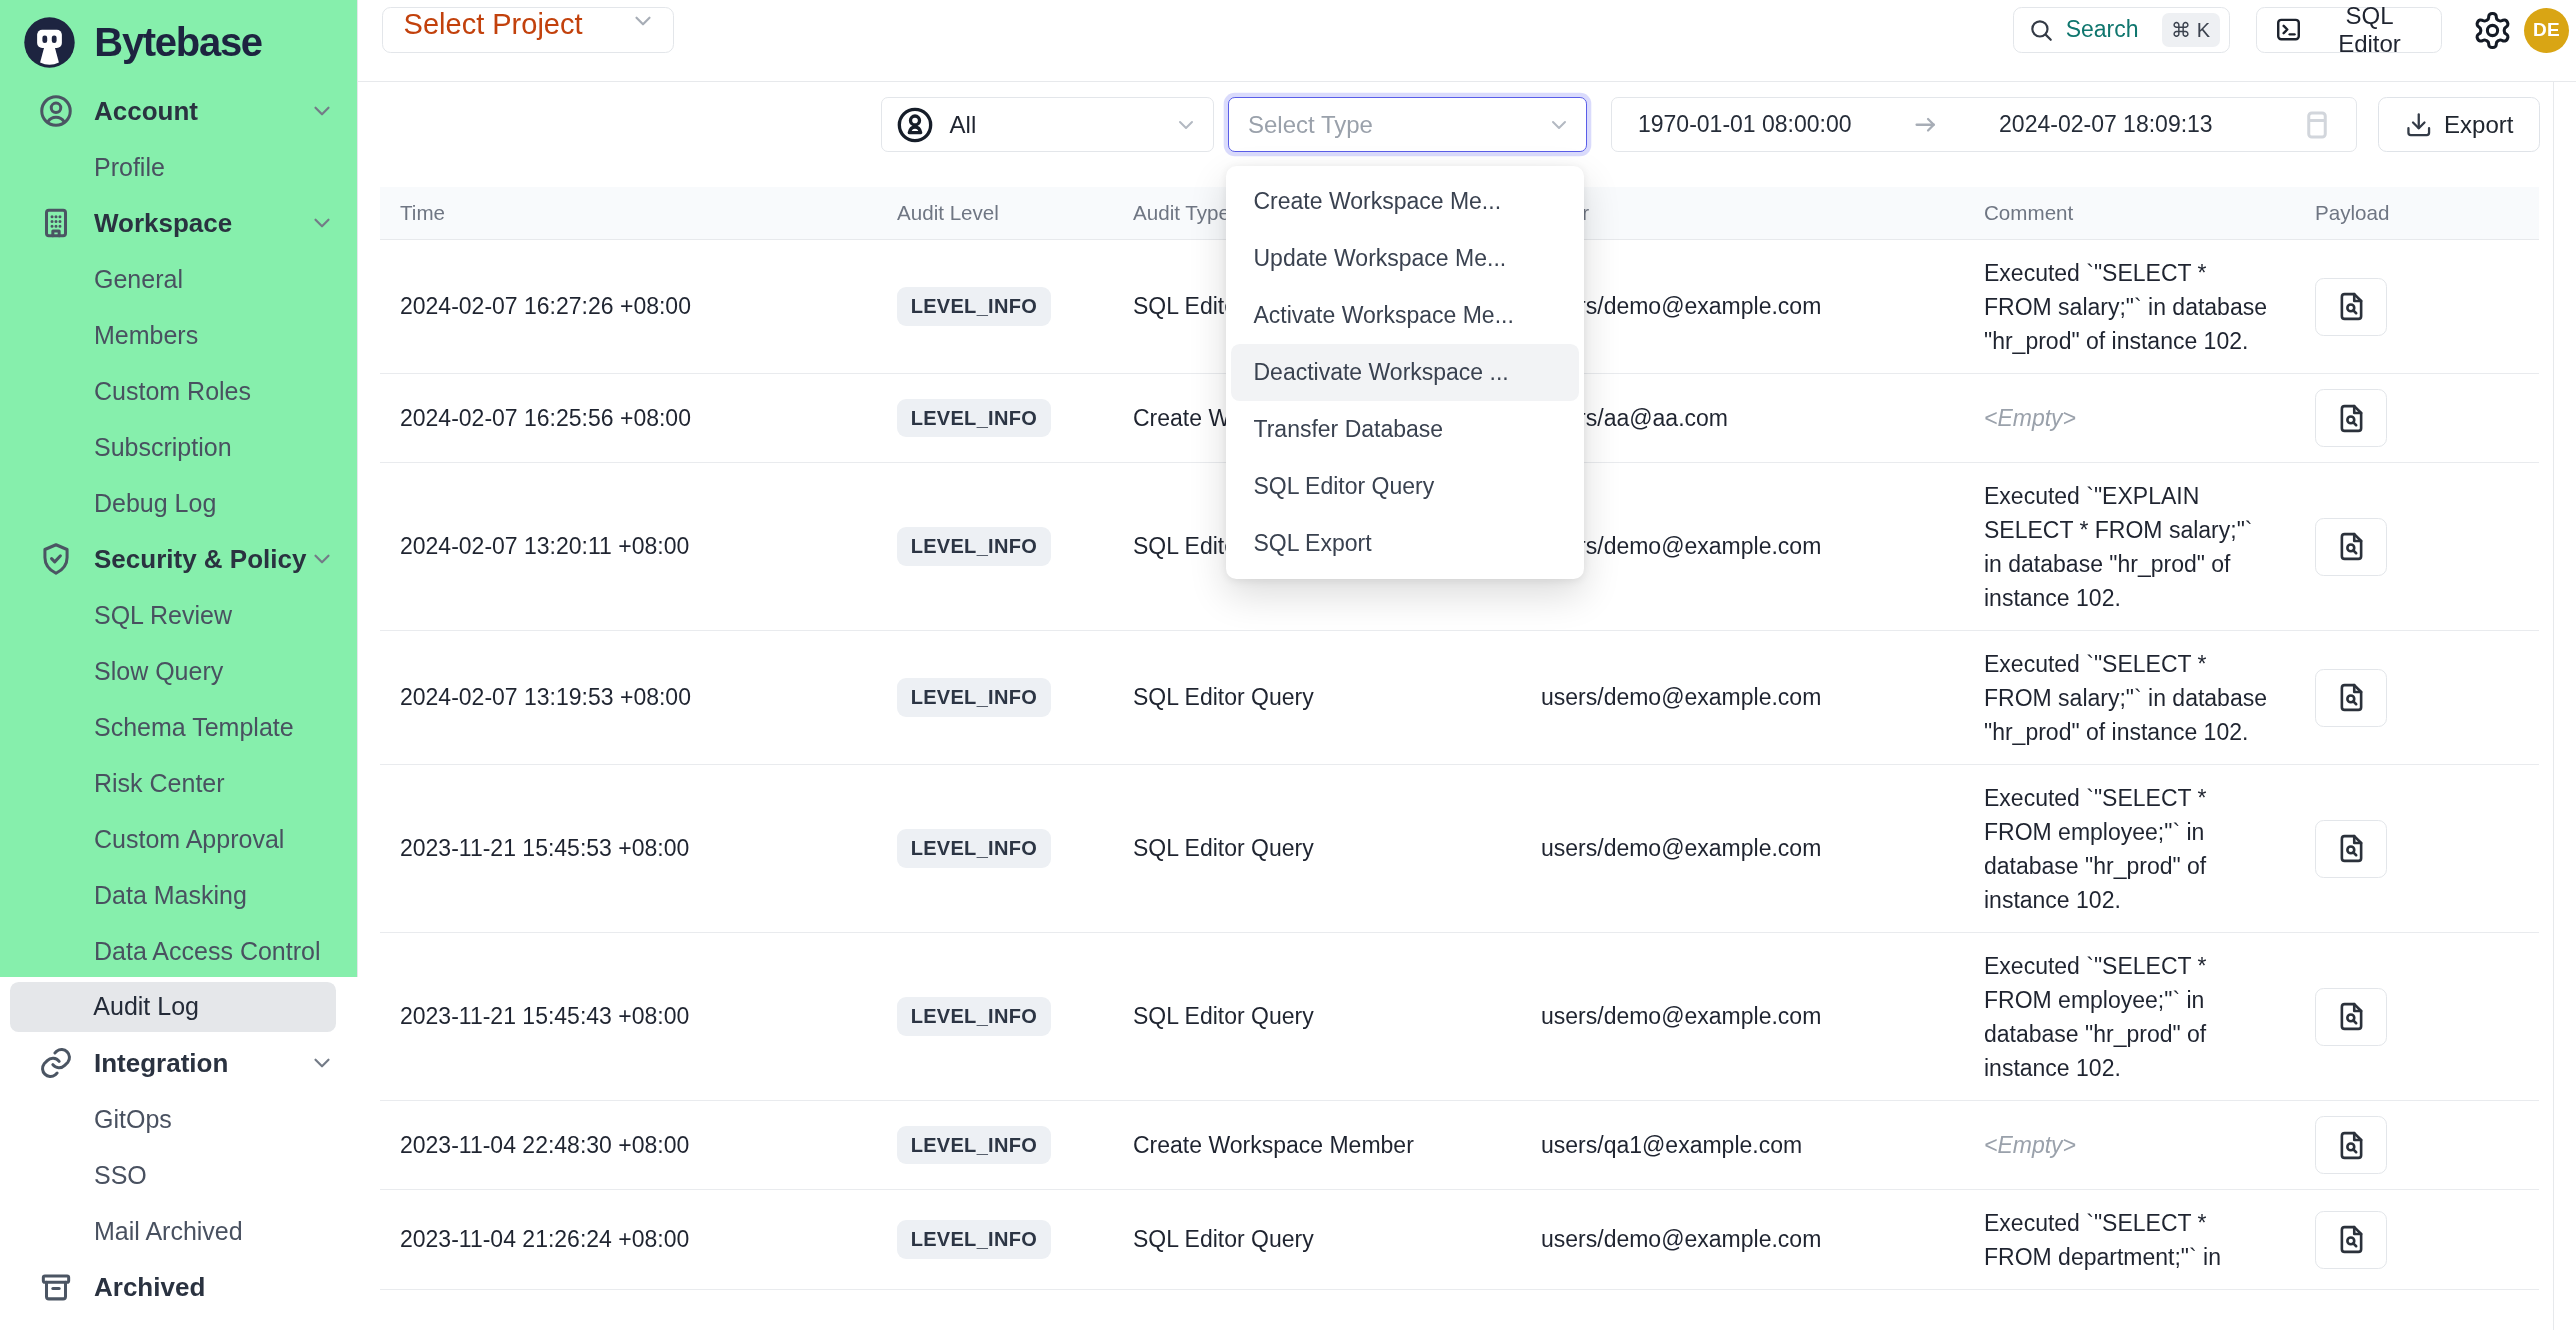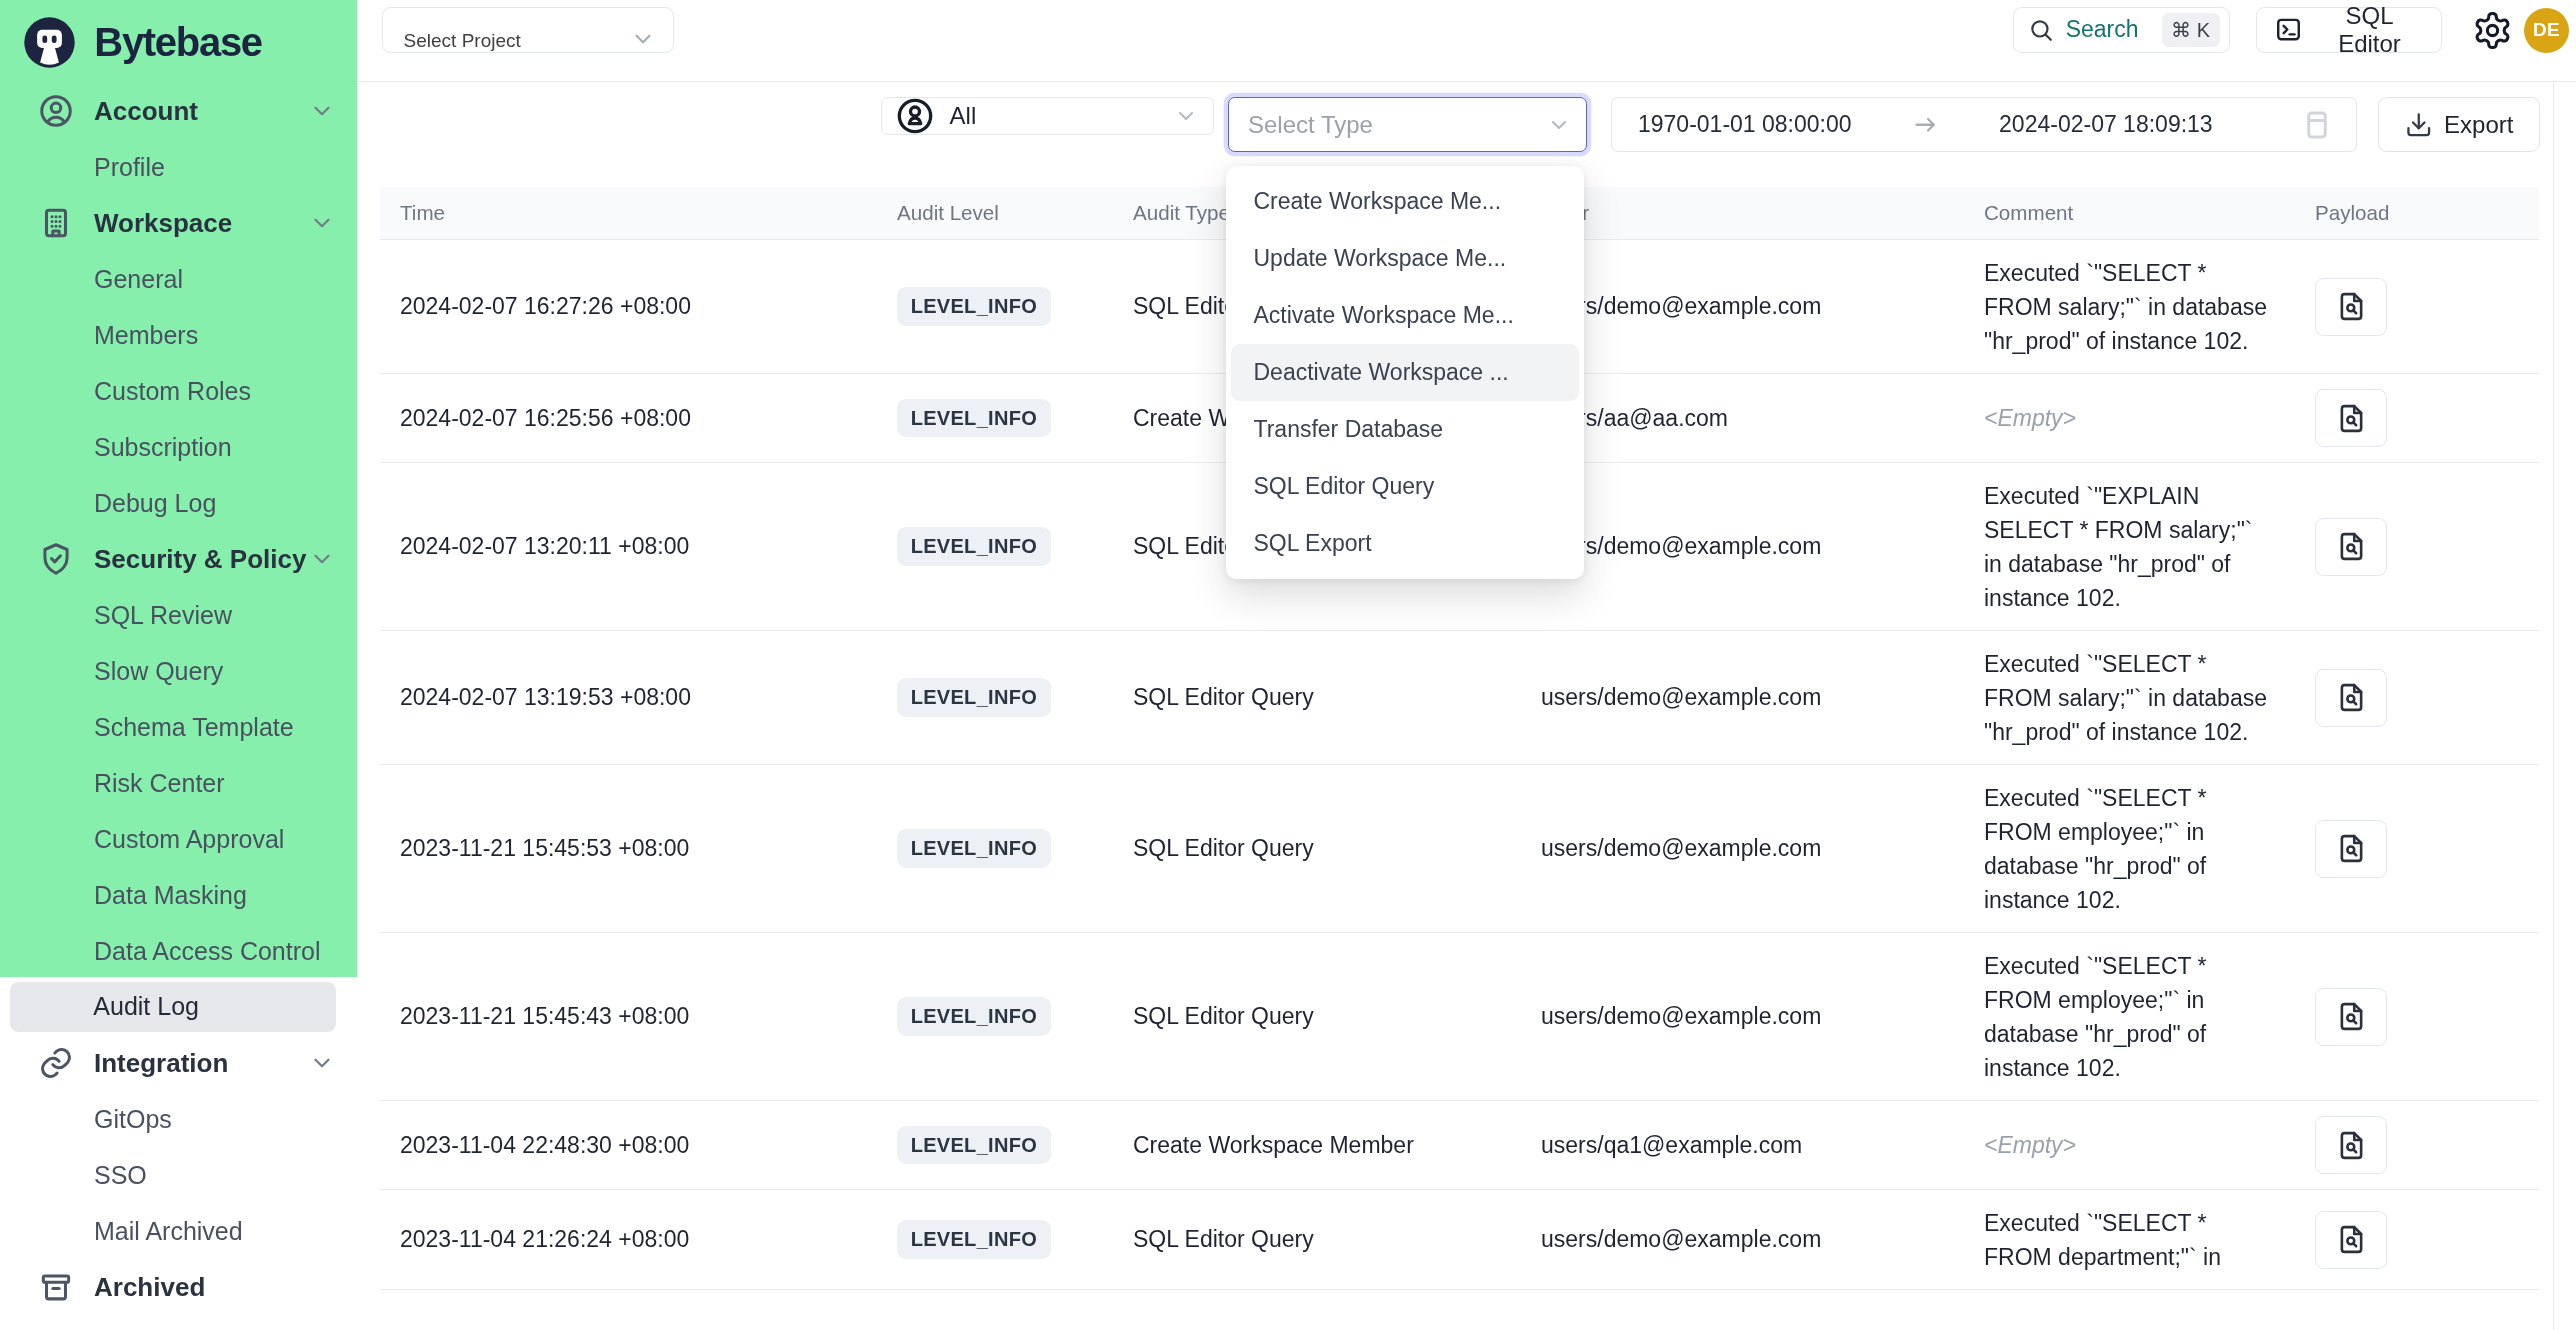--- a/index.html
+++ b/index.html
@@ -22,43 +22,43 @@
   .nav-item.sub { font-size:25px; color:#495160; padding-left:94px; }
   .nav-item .chev { margin-left:auto; color:#737b87; }
   .nav-item .chev svg { width:26px; height:26px; }
   .nav-item.active { background:#e5e7ea; border-radius:8.6px; margin:2.6px 20.6px 3.4px 10.3px;
     height:50px; padding-left:83px; color:#242b38; }
 
   
   .topbar { position:absolute; left:358px; top:0; width:2218px; height:82px;
     background:#fff; border-bottom:0.9px solid #e7e9ec; }
   .proj { position:absolute; left:24px; top:6.9px; width:292px; height:46px;
-    border:0.9px solid #e3e6ea; border-radius:8.6px; display:flex; align-items:flex-end;
-    padding:0 17px 0 20.6px; color:#404040; font-size:19px; background:#fff; }
+    border:0.9px solid #e3e6ea; border-radius:8.6px; display:flex; align-items:flex-start;
+    padding:0 17px 0 20.6px; color:#c2410c; font-size:29px; background:#fff; }
   .proj .chev { margin-left:auto; color:#a7adb6; } .proj .chev svg{width:26px;height:26px;}
   .search { position:absolute; left:1655px; top:6.9px; width:217px; height:46px;
     border:0.9px solid #e3e6ea; border-radius:8.6px; display:flex; align-items:center;
     gap:12px; padding:0 9.5px 0 13.7px; background:#fff; }
   .search .s-ico { color:#343b46; } .search .s-ico svg { width:26px; height:26px; }
   .search .s-ph { color:#0f766e; font-size:23px; }
   .search .s-kbd { margin-left:auto; background:#eef0f3; border-radius:6.9px;
     padding:5.2px 9.5px; font-size:20px; color:#3c434f; white-space:nowrap; }
   .sqlbtn { position:absolute; left:1898px; top:6.9px; width:186px; height:46px;
     border:0.9px solid #e3e6ea; border-radius:8.6px; display:flex; align-items:center;
     gap:12px; padding:0 17px; font-size:24px; color:#1f2430; background:#fff; }
   .sqlbtn .t-ico svg { width:29px; height:29px; color:#1c222d; }
   .gearbtn { position:absolute; left:2114px; top:9.5px; width:41px; height:41px;
     color:#141a25; background:none; border:none; }
   .gearbtn svg { width:41px; height:41px; }
   .avatar { position:absolute; left:2166px; top:7.7px; width:45px; height:45px;
     border-radius:50%; background:#d9a514; color:#fff; font-size:19px; font-weight:700;
     display:flex; align-items:center; justify-content:center; letter-spacing:0.4px; }
 
   
-  .f-all { position:absolute; left:881px; top:97px; width:333px; height:38px;
+  .f-all { position:absolute; left:881px; top:97px; width:333px; height:55px;
     border:0.9px solid #e3e6ea; border-radius:6.9px; background:#fff; display:flex;
     align-items:center; gap:14.6px; padding:0 15.5px 0 13px; font-size:24px; color:#1f2430; }
   .f-all .p-ico svg { width:40px; height:40px; color:#161d29; }
   .f-all .chev, .f-type .chev { margin-left:auto; color:#b3b9c2; }
   .f-all .chev svg, .f-type .chev svg { width:24px; height:24px; }
   .f-type { position:absolute; left:1228px; top:97px; width:359px; height:55px;
     border:1.7px solid #5a5ee8; box-shadow:0 0 0 4.3px rgba(111,116,242,.26);
     border-radius:6.9px; background:#fff; display:flex; align-items:center;
     padding:0 15.5px 0 19px; font-size:24px; color:#9aa1ab; }
   .f-date { position:absolute; left:1611px; top:97px; width:746px; height:55px;

